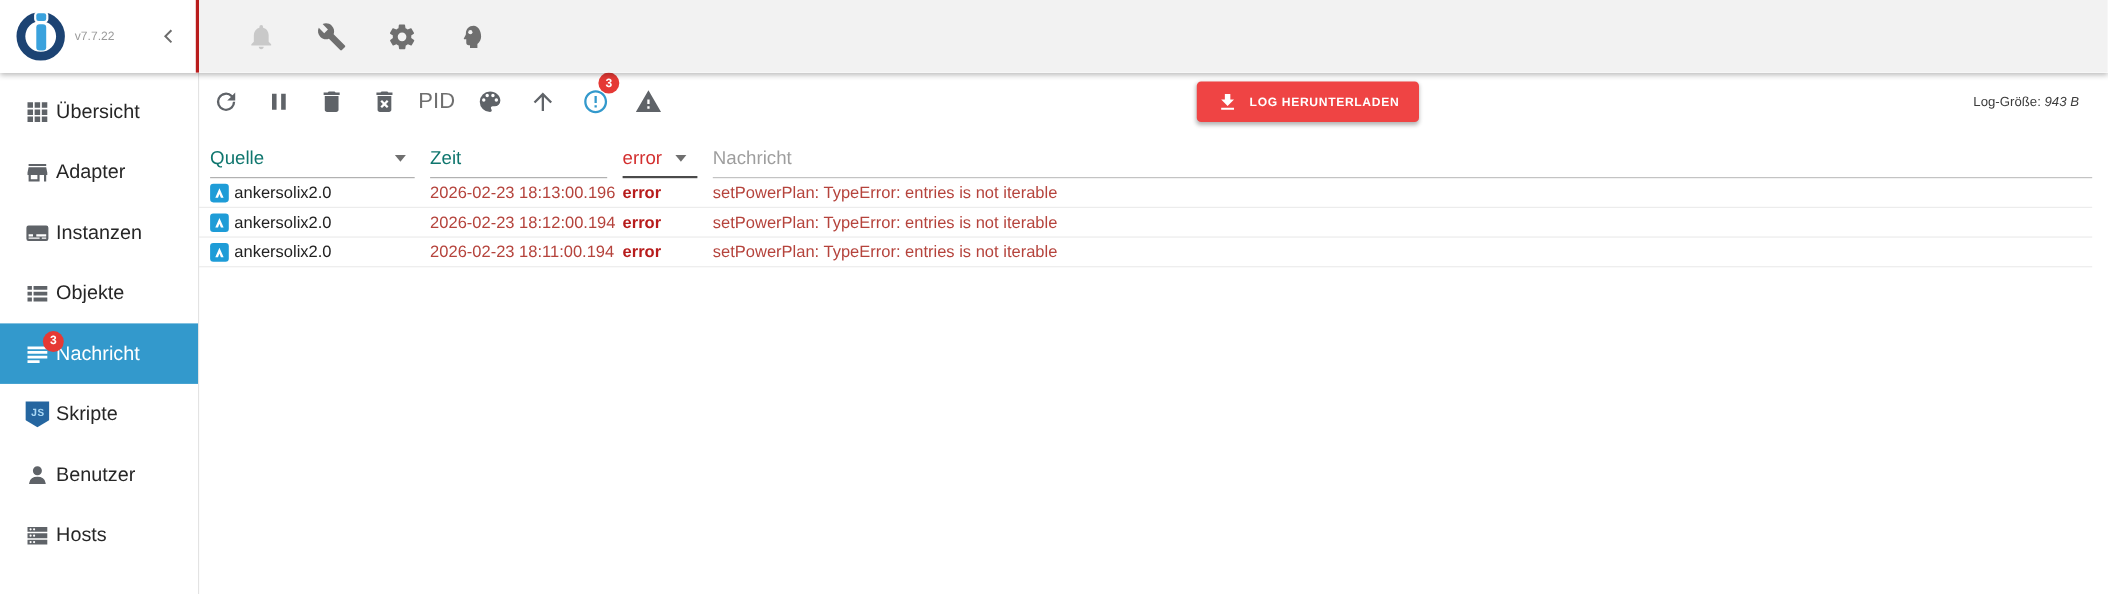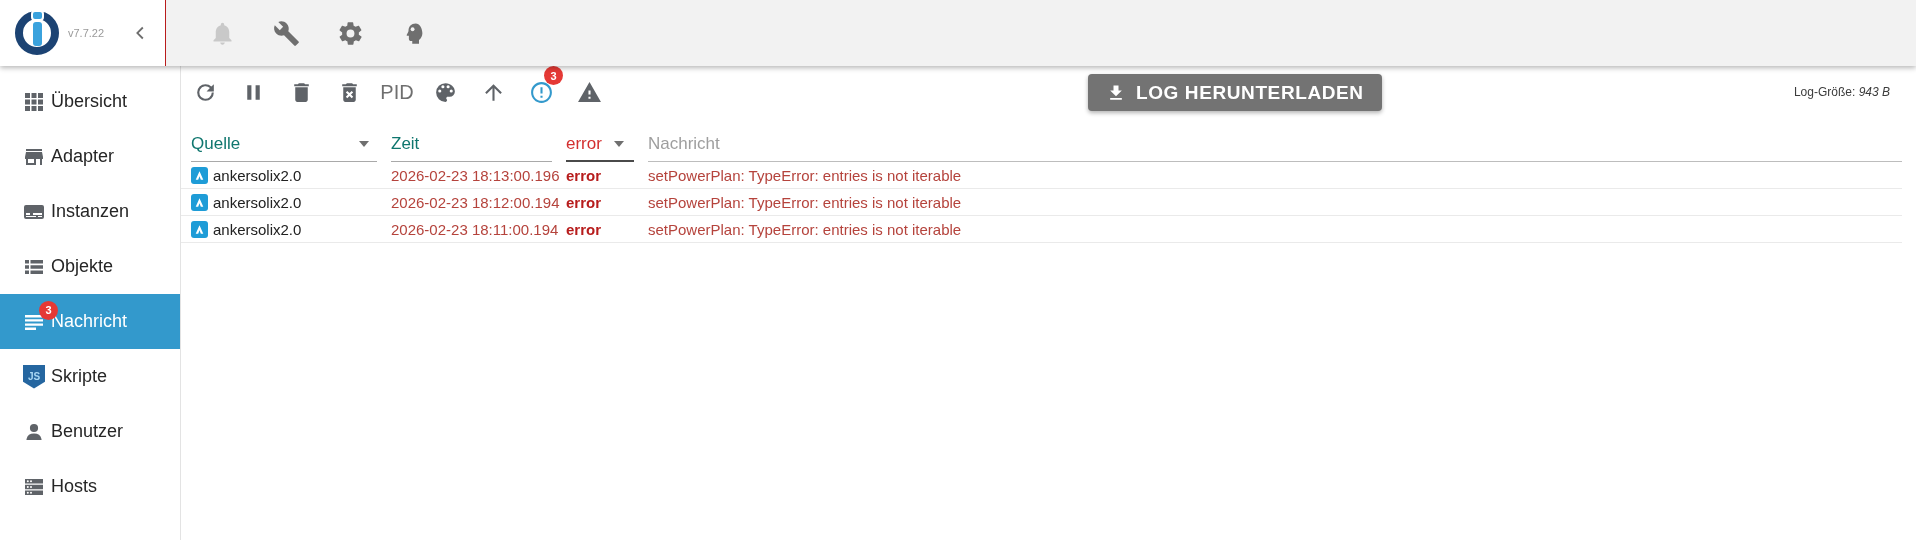--- a/index.html
+++ b/index.html
@@ -2,22 +2,22 @@
 <html><head>
 <meta charset="utf-8">
 <style>
   * { margin:0; padding:0; box-sizing:border-box; }
   html,body { width:1916px; height:540px; overflow:hidden; background:#fff;
               font-family:"Liberation Sans", sans-serif; }
 
   
   .appbar { position:absolute; top:0; left:0; width:1916px; height:66px; display:flex;
             z-index:20; box-shadow:0 2px 5px rgba(0,0,0,.28); }
-  .appbar-left { width:166px; background:#fff; display:flex; align-items:center;
-                 padding:0 10px 0 14px; border-right:1px solid #b91c1c; }
+  .appbar-left { width:181px; background:#fff; display:flex; align-items:center;
+                 padding:0 10px 0 14px; border-right:3px solid #b91c1c; }
   .appbar-right { flex:1; background:#f2f2f2; display:flex; align-items:center;
                   padding-left:42px; gap:36px; }
   .logo { width:46px; height:46px; position:relative; flex:0 0 auto; }
   .logo .ring { position:absolute; inset:1px; border:8px solid #1c4373; border-radius:50%; }
   .logo .ibar { position:absolute; left:19px; top:12px; width:9px; height:24px;
                 background:#3aa2dd; border-radius:3px; }
   .logo .idot { position:absolute; left:19px; top:2px; width:9px; height:7px;
                 background:#3aa2dd; border-radius:2px; box-shadow:0 0 0 2px #fff; }
   .version { font-size:11px; color:#9a9a9a; margin-left:8px; }
   .collapse-btn { margin-left:auto; width:28px; height:28px; border:none; background:none;
@@ -36,34 +36,34 @@
   .nav-item .icn svg { width:24px; height:24px; fill:#5f6368; }
   .nav-item .lbl { font-size:18px; color:#262626; }
   .nav-item.active { background:#3399cc; }
   .nav-item.active .lbl { color:#fff; }
   .nav-item.active .icn svg { fill:#fff; }
   .badge { position:absolute; top:-8px; right:-11px; min-width:19px; height:19px; border-radius:50%;
            background:#e53935; color:#fff; font-size:11px; font-weight:bold;
            display:flex; align-items:center; justify-content:center; }
   .js-shield { width:22px; height:24px; background:#2566a0; color:#a8d7f4; font-weight:bold;
                font-size:10px; display:flex; align-items:center; justify-content:center;
-               clip-path:polygon(0 0,100% 0,100% 72%,50% 100%,0 72%); }
+               clip-path:polygon(0 0,100% 0,100% 72%,50% 100%,0 72%);font-family:Liberation Mono, monospace; }
 
   
   .main { position:absolute; left:181px; top:66px; width:1735px; height:474px; background:#fff; }
   .log-toolbar { position:relative; height:52px; display:flex; align-items:center; }
   .tbtn { width:48px; height:48px; background:none; border:none; display:flex; align-items:center;
           justify-content:center; cursor:pointer; position:relative; }
   .tbtn svg { width:25px; height:25px; fill:#5f6368; }
   .tbtn.blue svg { fill:#3399cc; }
   .pid { width:48px; text-align:center; font-size:20px; color:#6f6f6f; }
   .tbtn .badge { top:-2px; right:2px; }
-  .download-btn { position:absolute; left:907px; top:8px; height:37px; background:#737373; color:#fff;
+  .download-btn { position:absolute; left:907px; top:8px; height:37px; background:#ef4444; color:#fff;
                   border:none; border-radius:4px; display:flex; align-items:center; gap:10px;
-                  padding:0 18px; font-size:19px; font-weight:bold; letter-spacing:.6px;
+                  padding:0 18px; font-size:11px; font-weight:bold; letter-spacing:.6px;
                   font-family:"Liberation Sans", sans-serif; cursor:pointer;
                   box-shadow:0 2px 4px rgba(0,0,0,.3); }
   .download-btn svg { width:20px; height:20px; fill:#fff; }
   .log-size { position:absolute; right:26px; top:50%; transform:translateY(-50%);
               font-size:12px; color:#3c3c3c; }
   .log-size i { font-style:italic; }
 
   
   .table { margin:8px 14px 0 0; }
   .thead { display:flex; height:36px; padding-left:10px; align-items:flex-end; }

